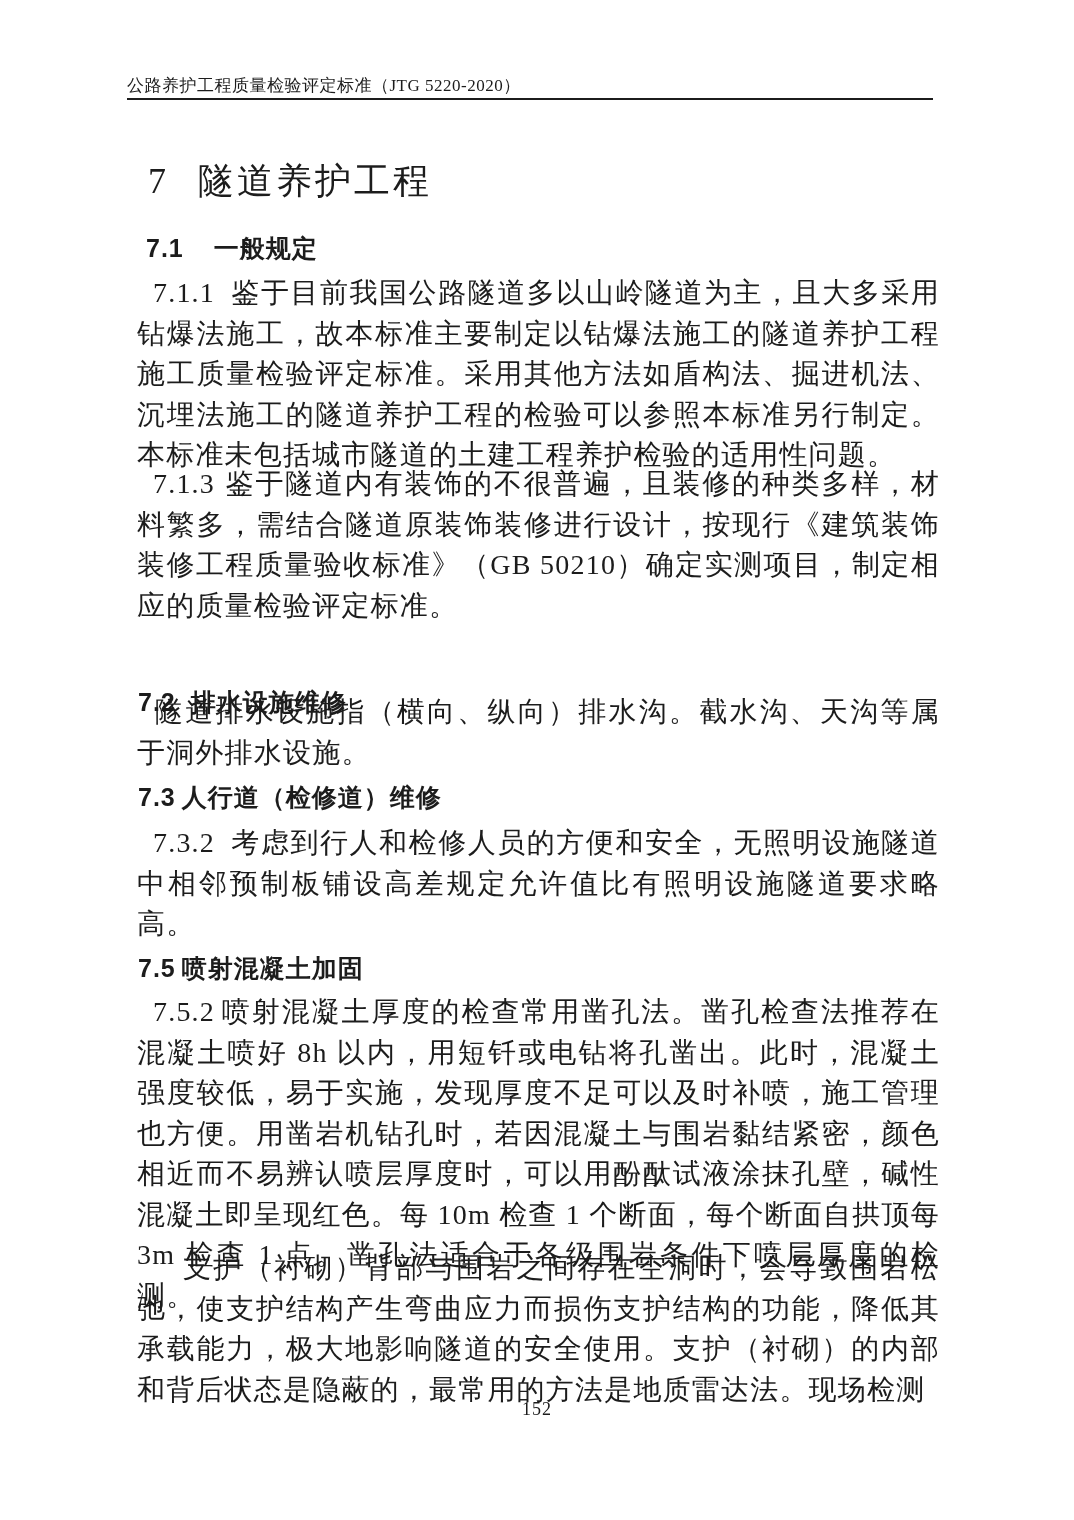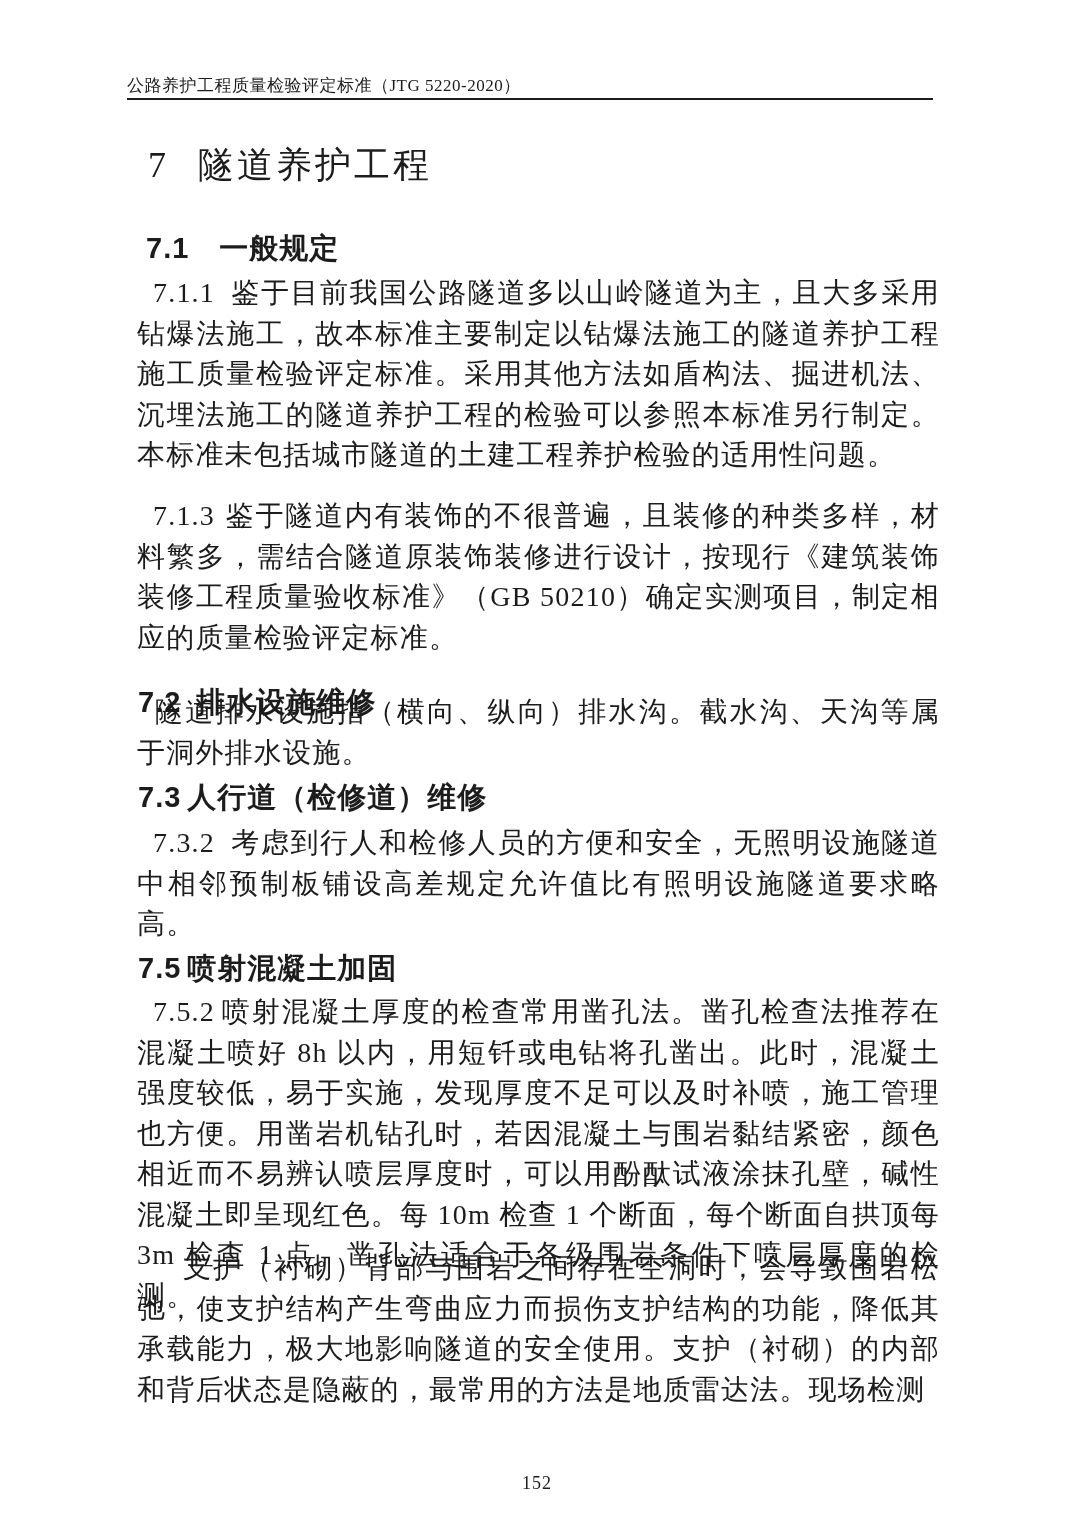--- a/index.html
+++ b/index.html
@@ -24,31 +24,31 @@
   .header-rule {
     left: 127px;
     top: 98px;
     width: 806px;
     height: 2px;
     background: #1c1c1c;
   }
 
   .chapter-title {
     left: 148px;
-    top: 141px;
+    top: 157px;
     font-size: 36px;
     font-weight: 400;
     letter-spacing: 3px;
     white-space: nowrap;
   }
   .chapter-title .num { margin-right: 32px; letter-spacing: 0; }
 
   .sec-heading {
     left: 138px;
-    font-size: 29px;
+    font-size: 25px;
     line-height: 26px;
     font-weight: 700;
     font-family: "Liberation Sans", sans-serif;
     letter-spacing: 1px;
     white-space: nowrap;
   }
 
   .gap-30 { margin-right: 30px; }
   .gap-16 { margin-right: 16px; }
   .gap-15 { margin-right: 15px; }
@@ -62,21 +62,21 @@
     line-height: 40.5px;
     text-align: justify;
     letter-spacing: 1.2px;
   }
   .indent-16 { text-indent: 16px; }
   .indent-18 { text-indent: 18px; font-family: Liberation Serif, serif; }
   .indent-46 { text-indent: 46px; }
 
   .page-number {
     left: 0;
-    top: 1473px;
+    top: 1399px;
     width: 1074px;
     text-align: center;
     font-size: 18px;
     letter-spacing: 1px;
   }
 </style>
 </head>
 <body>
 
 <div class="abs running-header">
@@ -89,21 +89,21 @@
 </h1>
 
 <h2 class="abs sec-heading" style="top:235px; left:146px;">
   <span class="gap-30">7.1</span><span>一般规定</span>
 </h2>
 
 <p class="abs body-para indent-16" style="top:273px;">
   <span class="gap-16">7.1.1</span><span>鉴于目前我国公路隧道多以山岭隧道为主，且大多采用钻爆法施工，故本标准主要制定以钻爆法施工的隧道养护工程施工质量检验评定标准。采用其他方法如盾构法、掘进机法、沉埋法施工的隧道养护工程的检验可以参照本标准另行制定。本标准未包括城市隧道的土建工程养护检验的适用性问题。</span>
 </p>
 
-<p class="abs body-para indent-16" style="top:496px;">
+<p class="abs body-para indent-16" style="top:464px;">
   <span class="gap-10">7.1.3</span><span>鉴于隧道内有装饰的不很普遍，且装修的种类多样，材料繁多，需结合隧道原装饰装修进行设计，按现行《建筑装饰装修工程质量验收标准》（GB 50210）确定实测项目，制定相应的质量检验评定标准。</span>
 </p>
 
 <h2 class="abs sec-heading" style="top:689px;">
   <span class="gap-15">7.2</span><span>排水设施维修</span>
 </h2>
 
 <p class="abs body-para indent-18" style="top:692px;">
   <span>隧道排水设施指（横向、纵向）排水沟。截水沟、天沟等属于洞外排水设施。</span>
 </p>

